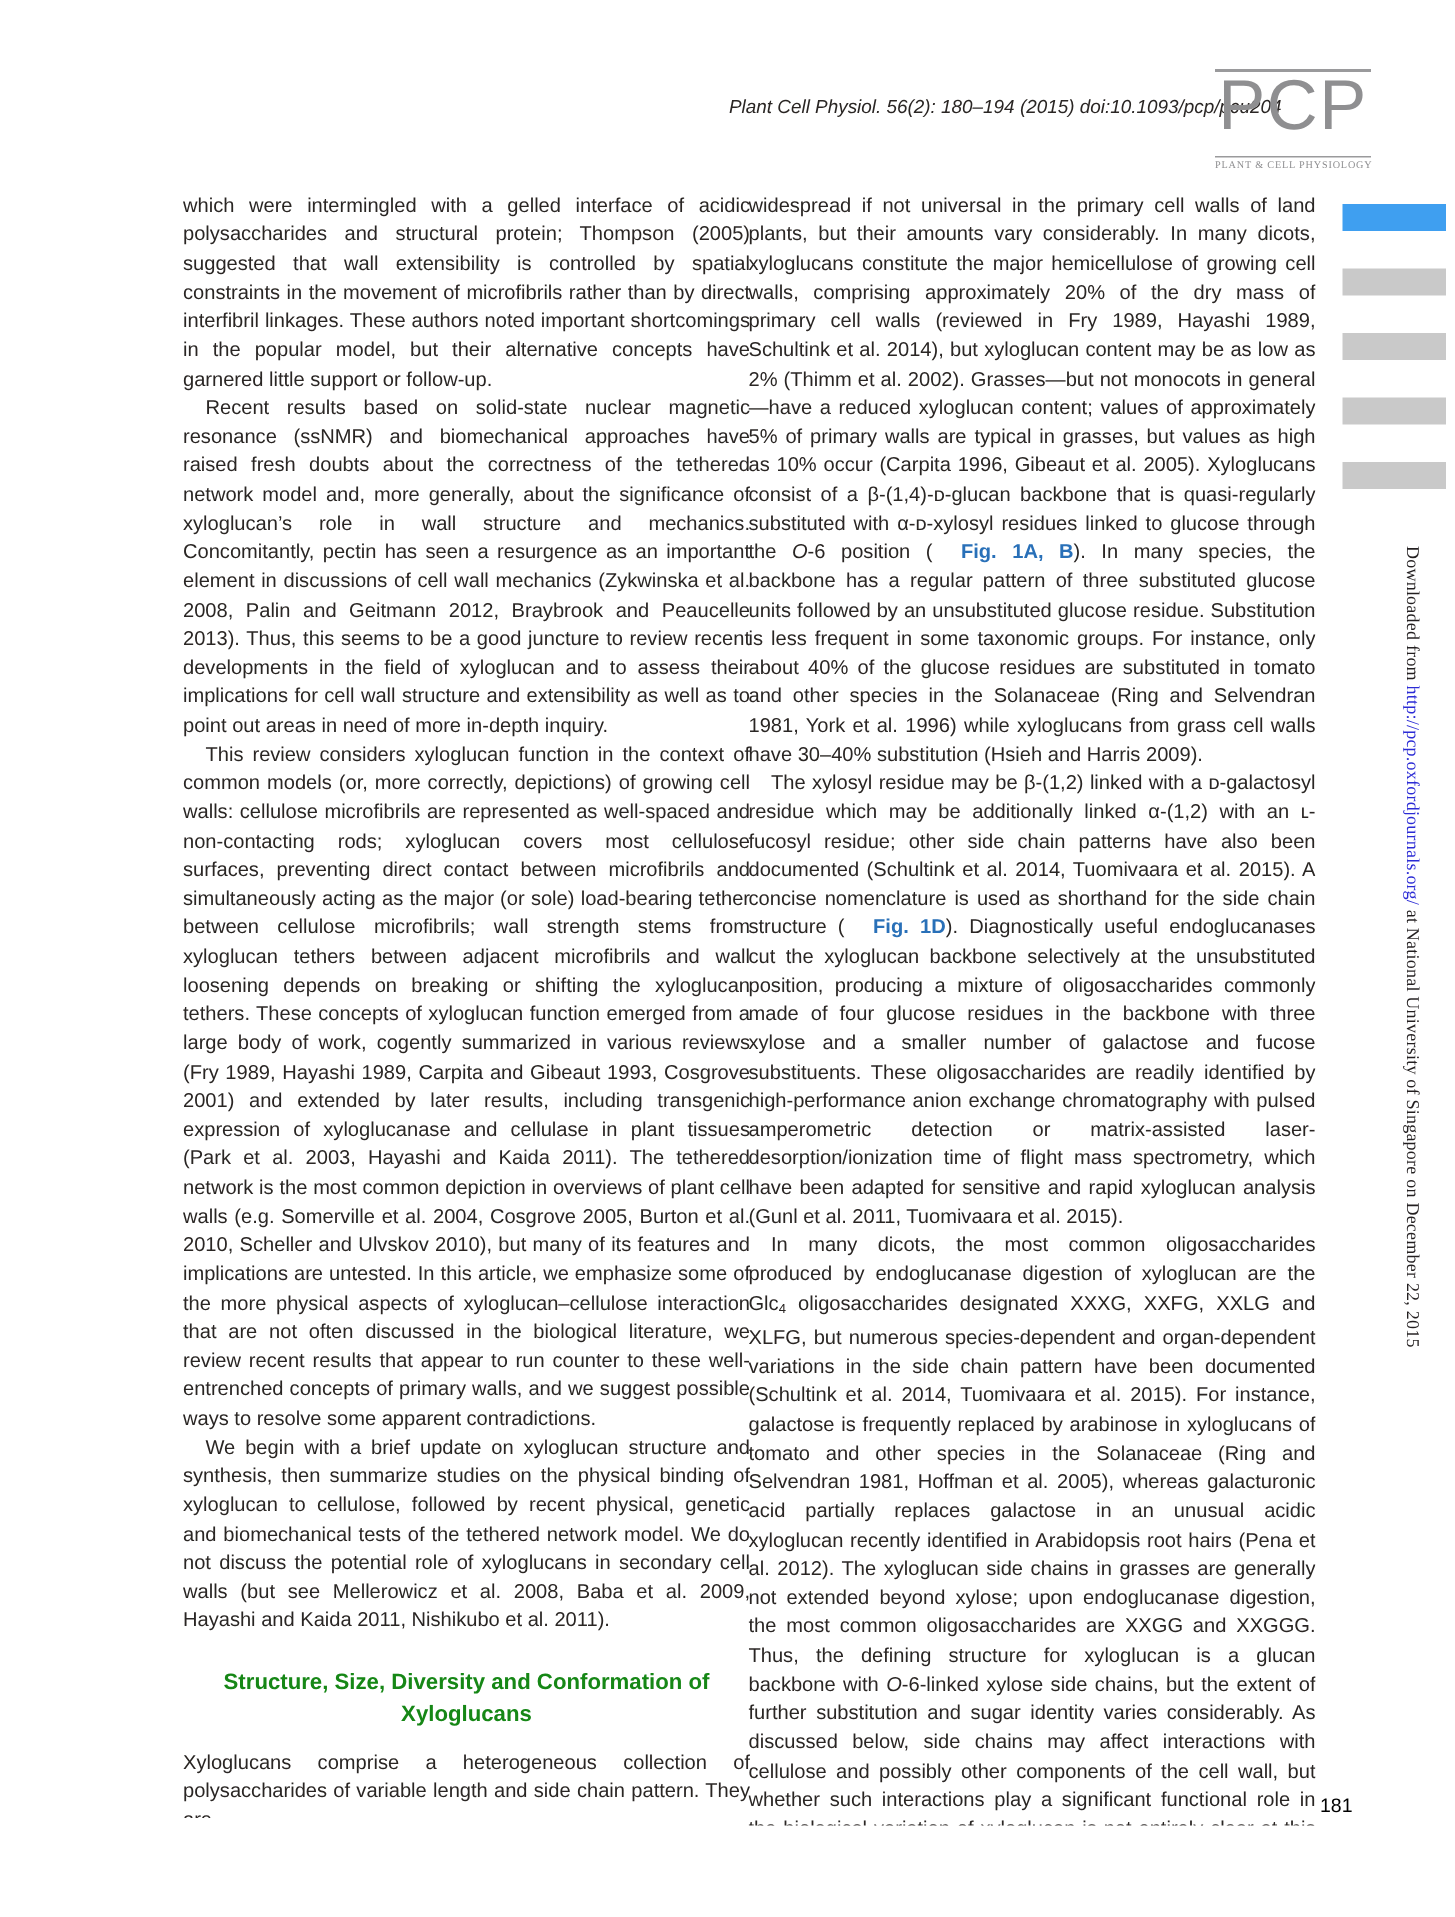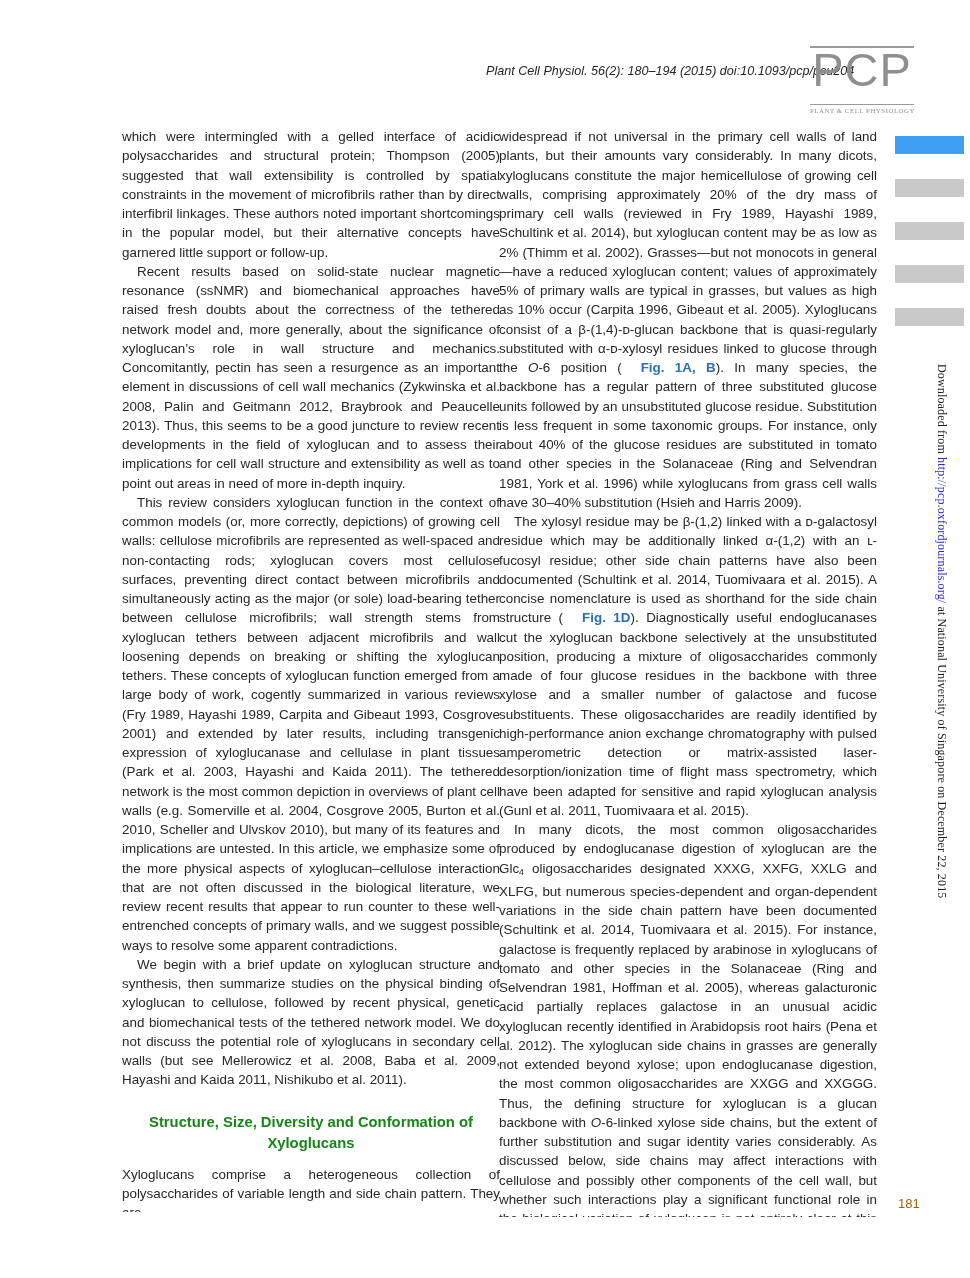--- a/index.html
+++ b/index.html
@@ -55,22 +55,22 @@
   
   .download-notice {
     position:absolute; left:934px; top:364px; height:580px;
     writing-mode:vertical-rl;
     font-family:"Liberation Serif","DejaVu Serif",serif;
     font-size:12px; letter-spacing:0.15px; color:#231f20;
     white-space:nowrap;
   }
   
   .page-number {
-    position:absolute; left:898px; top:1196px;
-    font-size:13px; color:#a16207;
+    position:absolute; left:880px; top:1196px;
+    font-size:13px; color:#000000;
   }
 </style>
 </head>
 <body>
 
 <div class="page">
 
   <div class="citation">Plant Cell Physiol. 56(2): 180–194 (2015) doi:10.1093/pcp/pcu204</div>
 
   <div class="logo">

